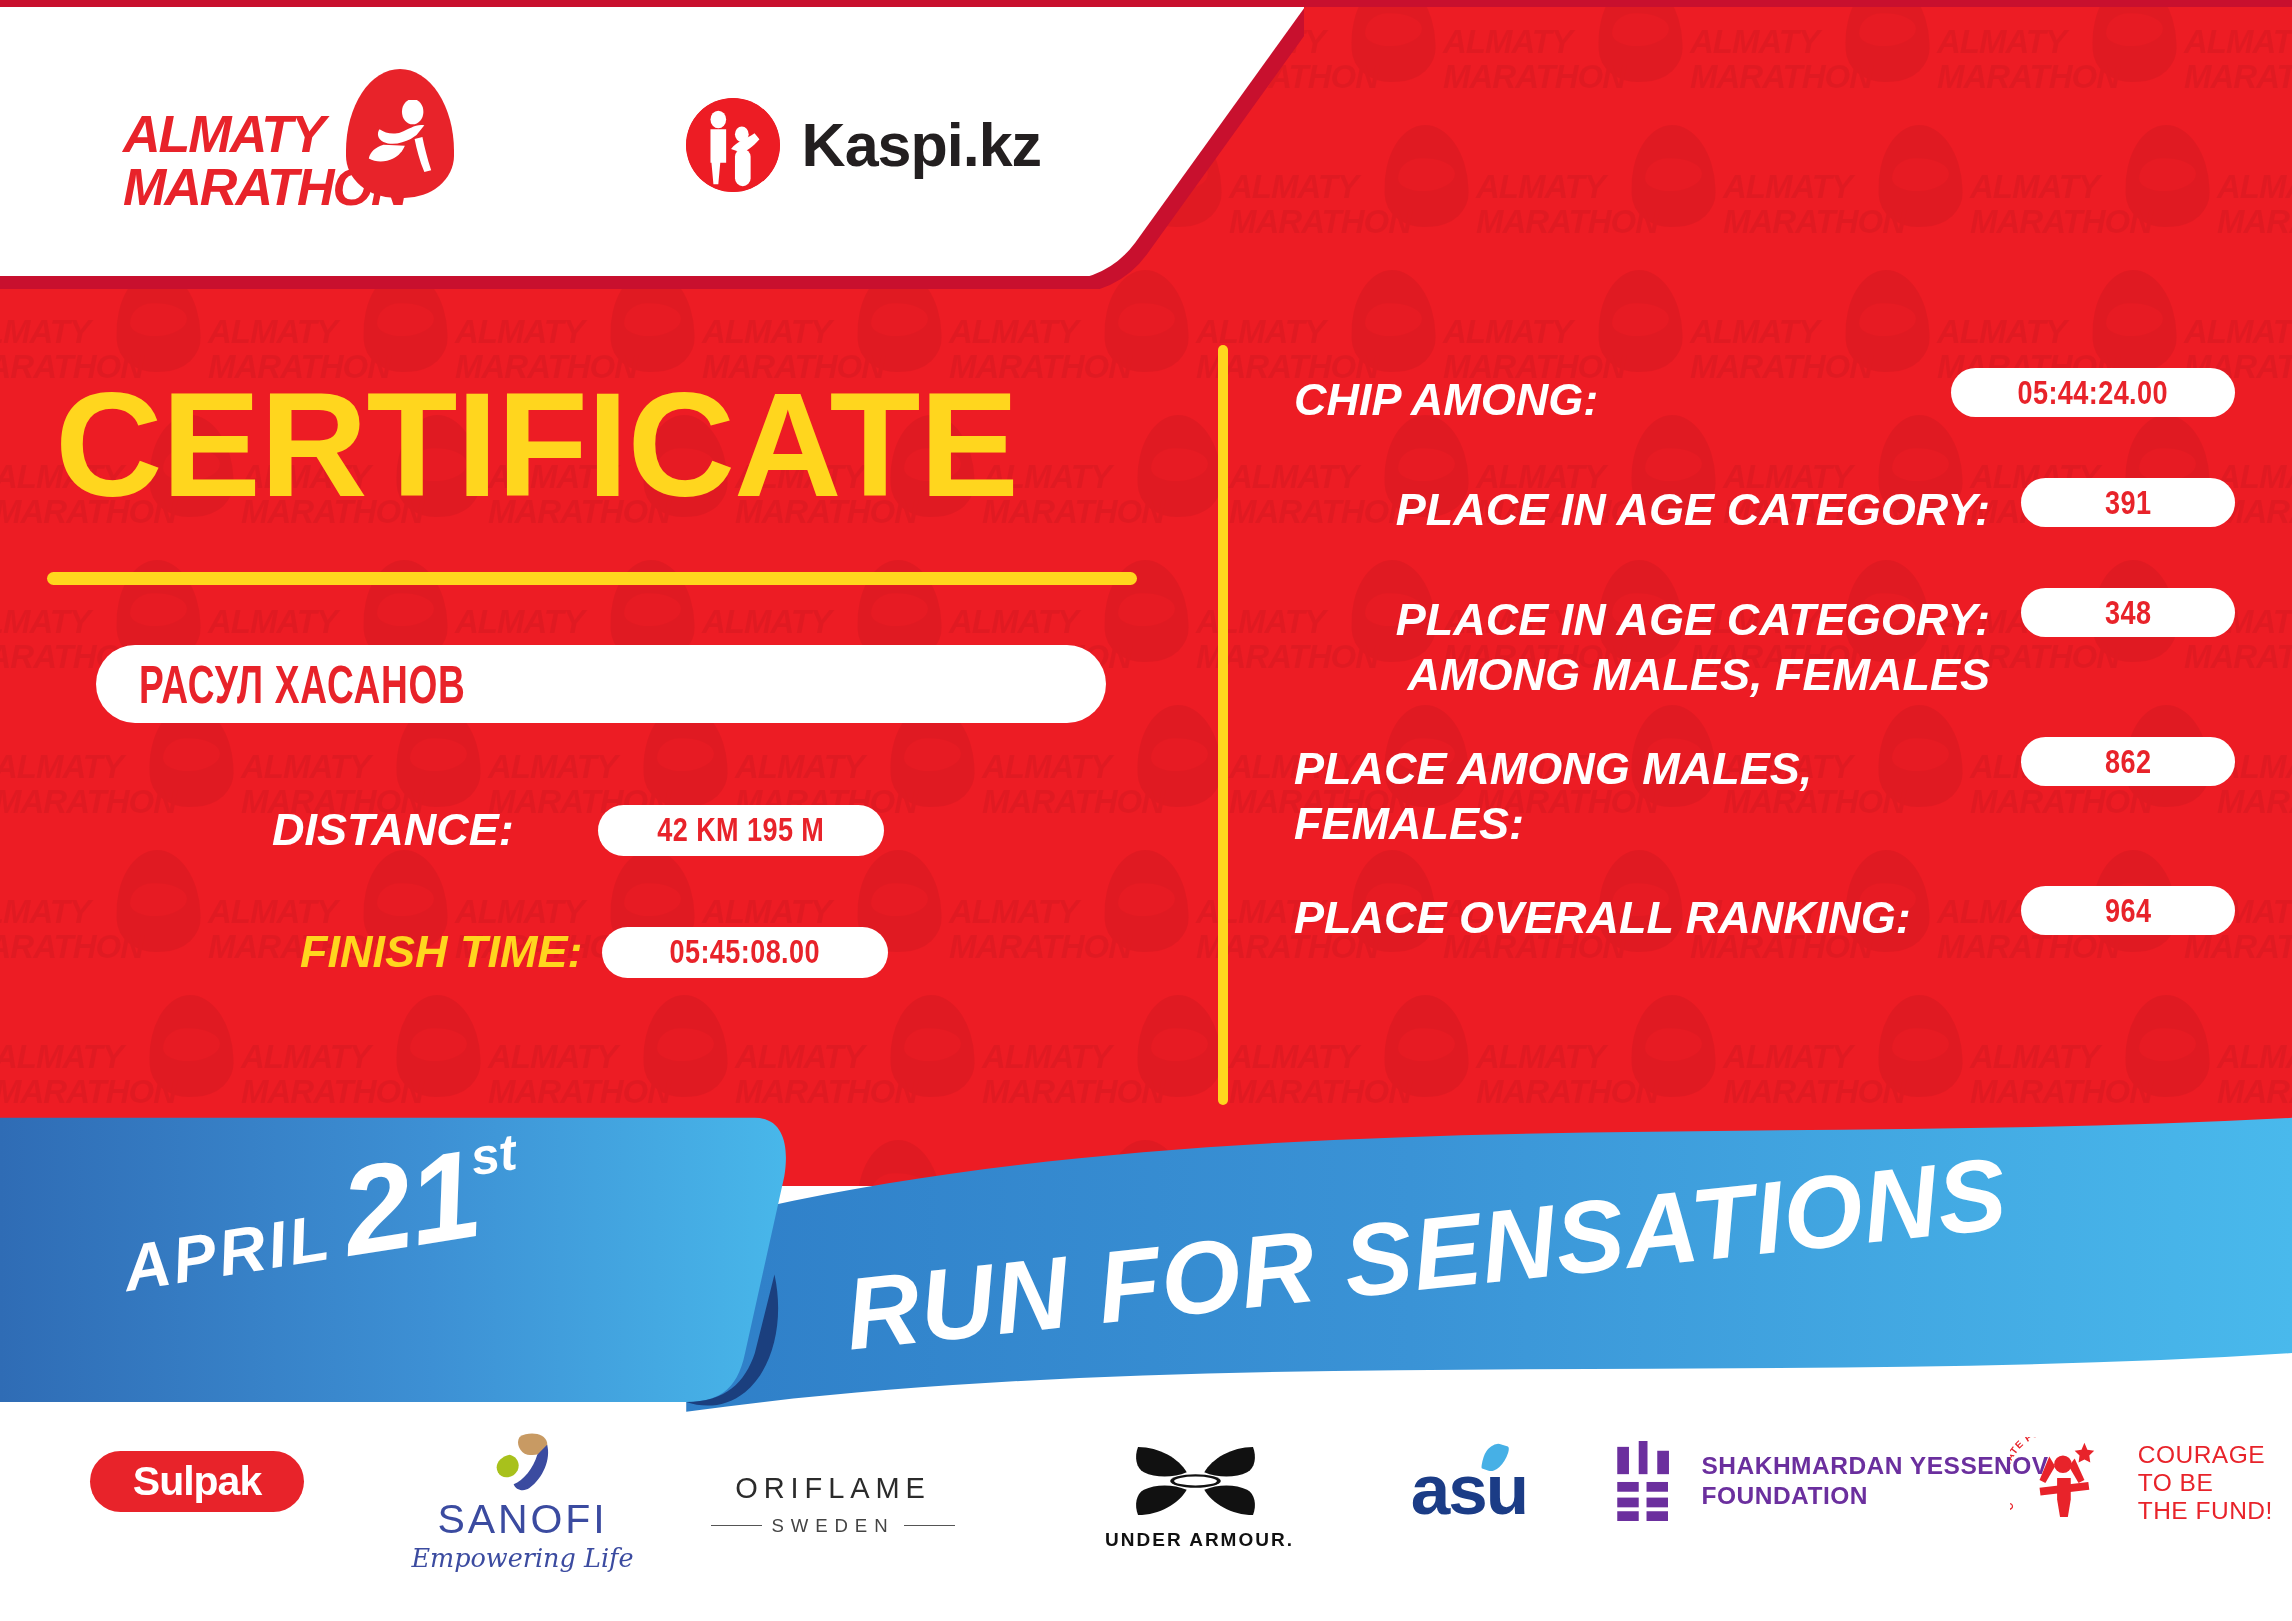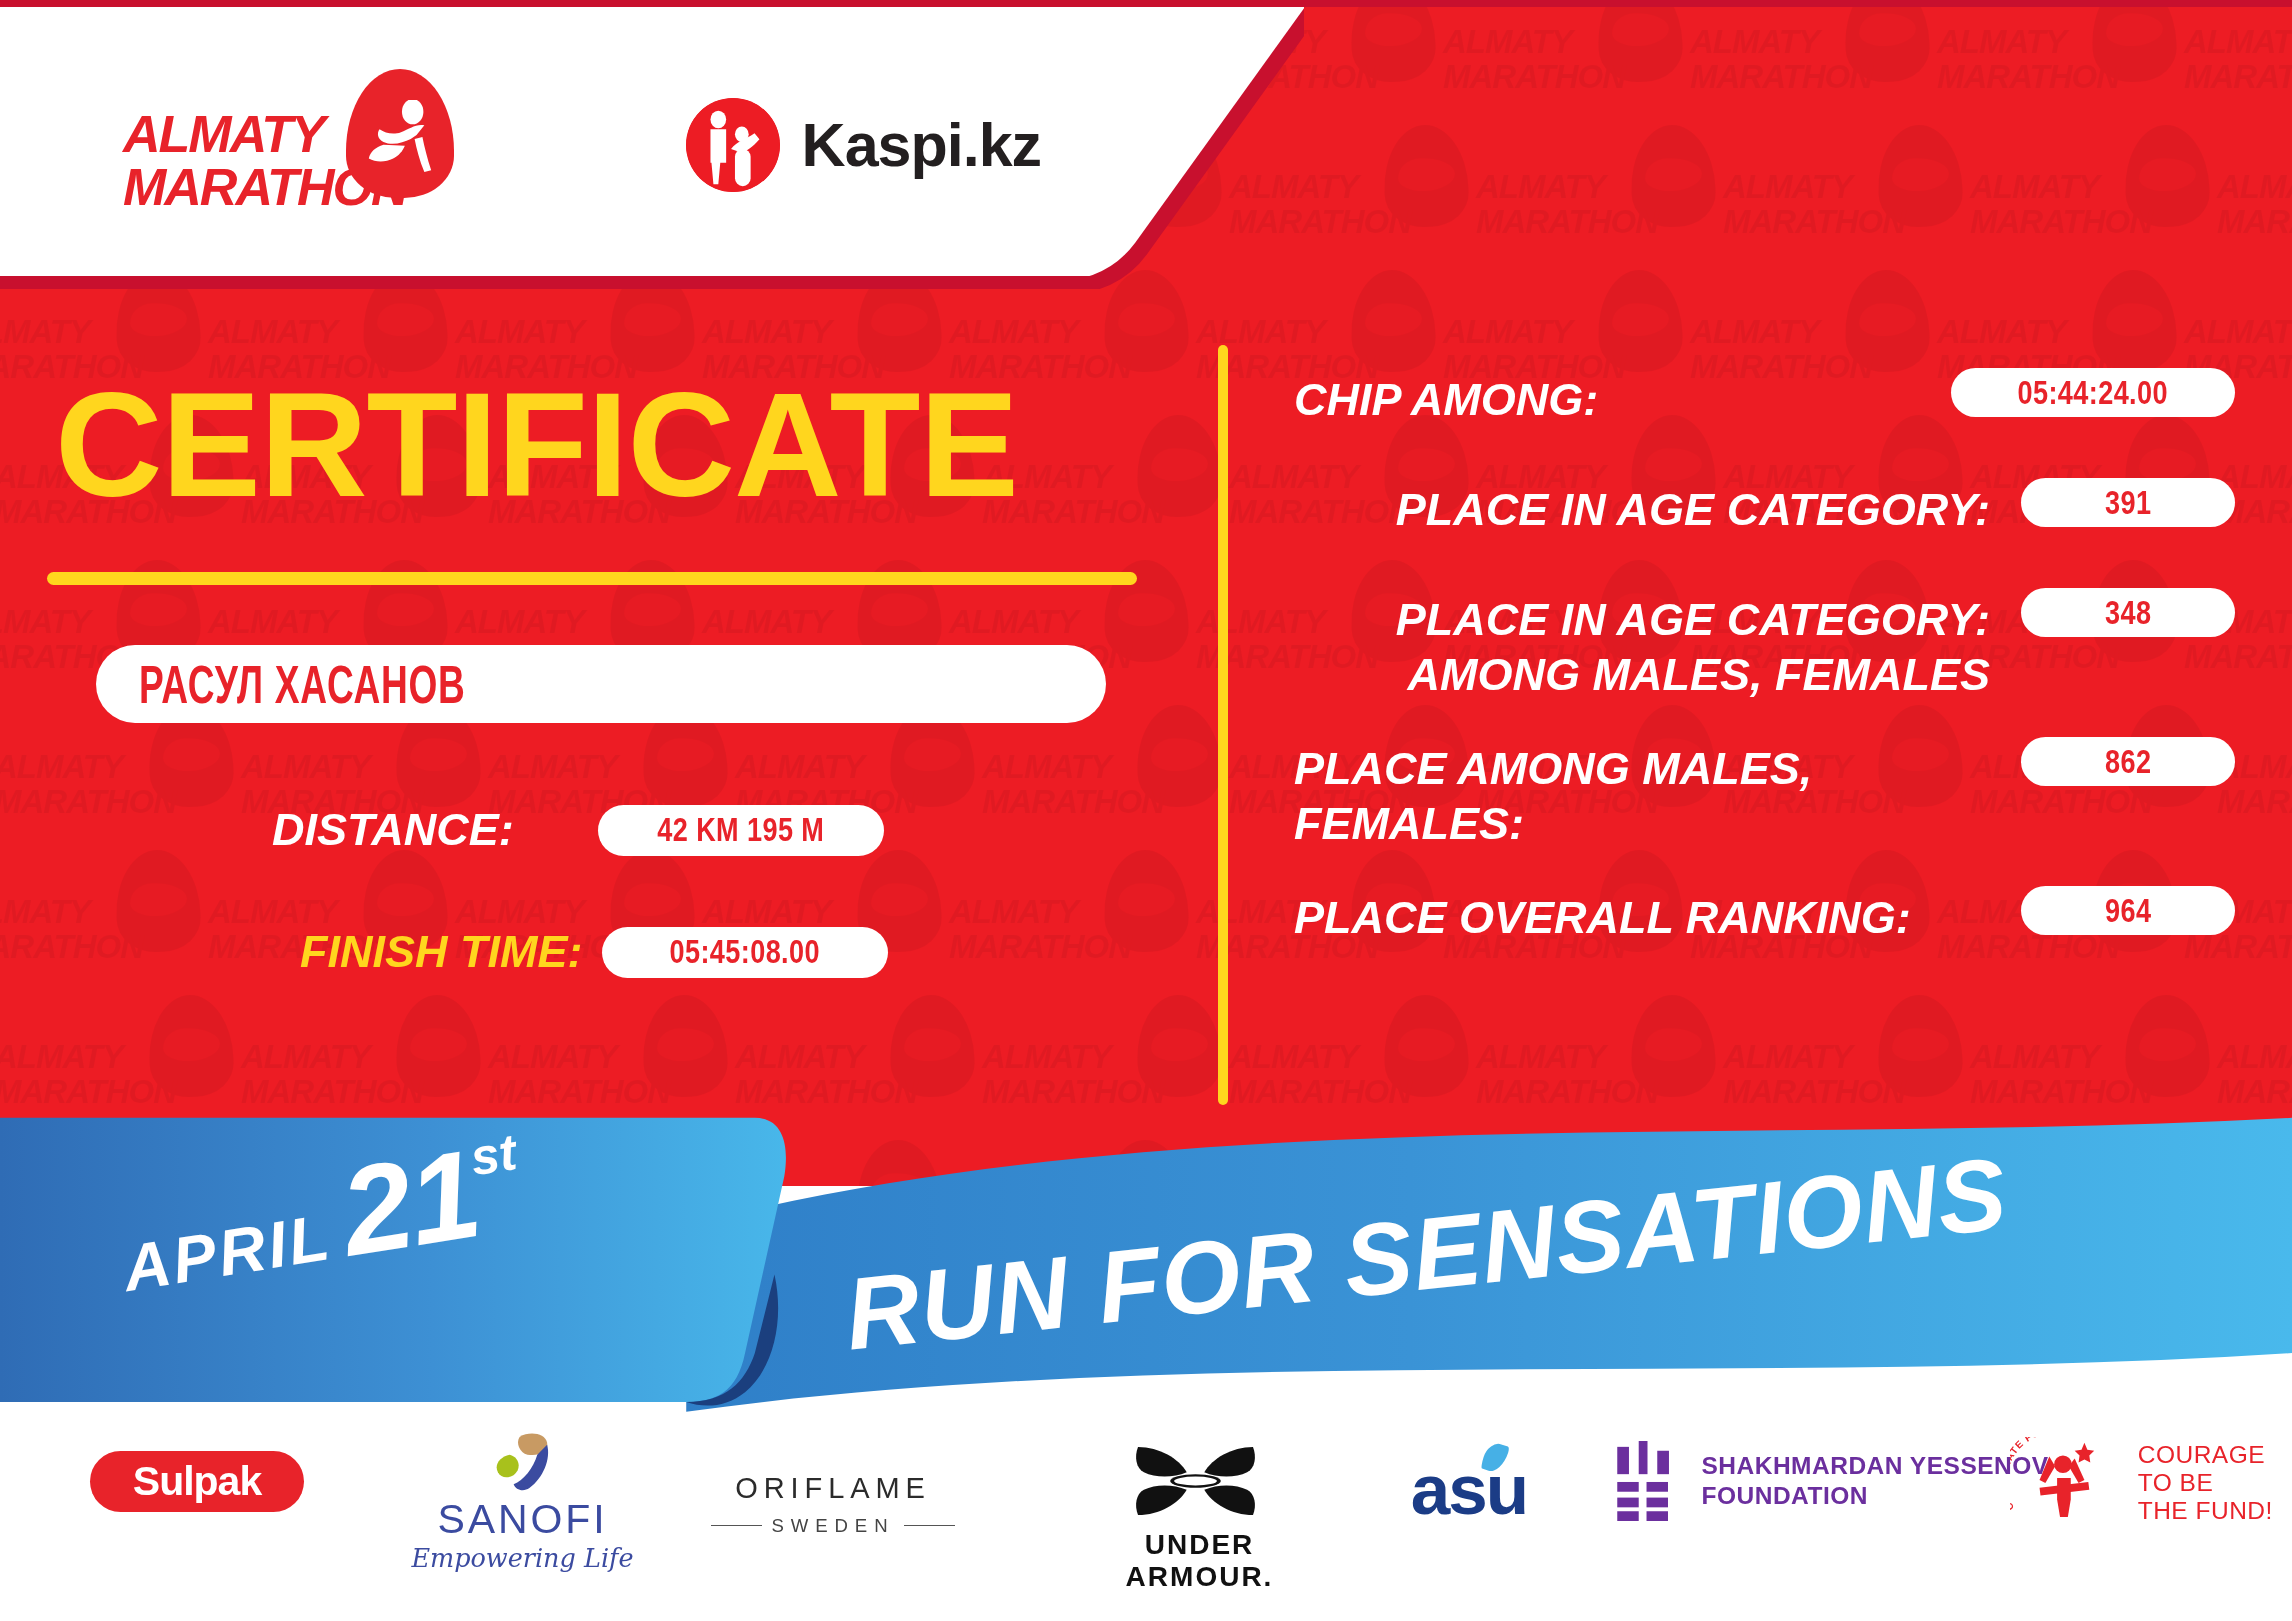--- a/index.html
+++ b/index.html
@@ -204,21 +204,21 @@
   .sp-sanofi .w2{color:#3b4ba0;font-size:25.5px;font-style:italic;font-family:"DejaVu Serif", serif;margin-top:2px;}
 
   .sp-oriflame{position:absolute;left:686px;top:1460px;width:294px;text-align:center;}
   .sp-oriflame .w1{color:#2b2b2b;font-size:29px;letter-spacing:5.9px;font-weight:300;margin-top:12px;}
   .sp-oriflame .sub{display:flex;align-items:center;justify-content:center;gap:9.8px;margin-top:9.8px;}
   .sp-oriflame .sub .ln{height:1px;width:51px;background:#555;}
   .sp-oriflame .sub .w2{color:#444;font-size:18.6px;letter-spacing:6.9px;}
 
   .sp-ua{position:absolute;left:1083px;top:1443px;width:225px;text-align:center;}
   .sp-ua .glyph{position:relative;width:135px;height:76px;margin:0 auto;}
-  .sp-ua .w{color:#111;font-size:28px;font-weight:700;letter-spacing:2px;margin-top:9.8px;margin-left:8px;}
+  .sp-ua .w{color:#111;font-size:19px;font-weight:700;letter-spacing:2px;margin-top:9.8px;margin-left:8px;}
 
   .sp-asu{position:absolute;left:1376px;top:1449px;width:186px;text-align:center;}
   .sp-asu .w{color:#1b3c86;font-size:71px;font-weight:700;letter-spacing:-2px;position:relative;display:inline-block;}
   .sp-asu .drop{position:absolute;left:73px;top:-5.9px;width:21.6px;height:29px;background:#46b0e6;
      border-radius:60% 10% 60% 10% / 60% 20% 80% 40%;transform:rotate(18deg);}
 
   .sp-yf{position:absolute;left:1617px;top:1441px;display:flex;align-items:center;gap:23.5px;}
   .sp-yf .bars{position:relative;width:61px;height:80px;}
   .sp-yf .w{color:#6b2f9e;font-weight:700;font-size:24.5px;line-height:30px;letter-spacing:0.5px;}
 

